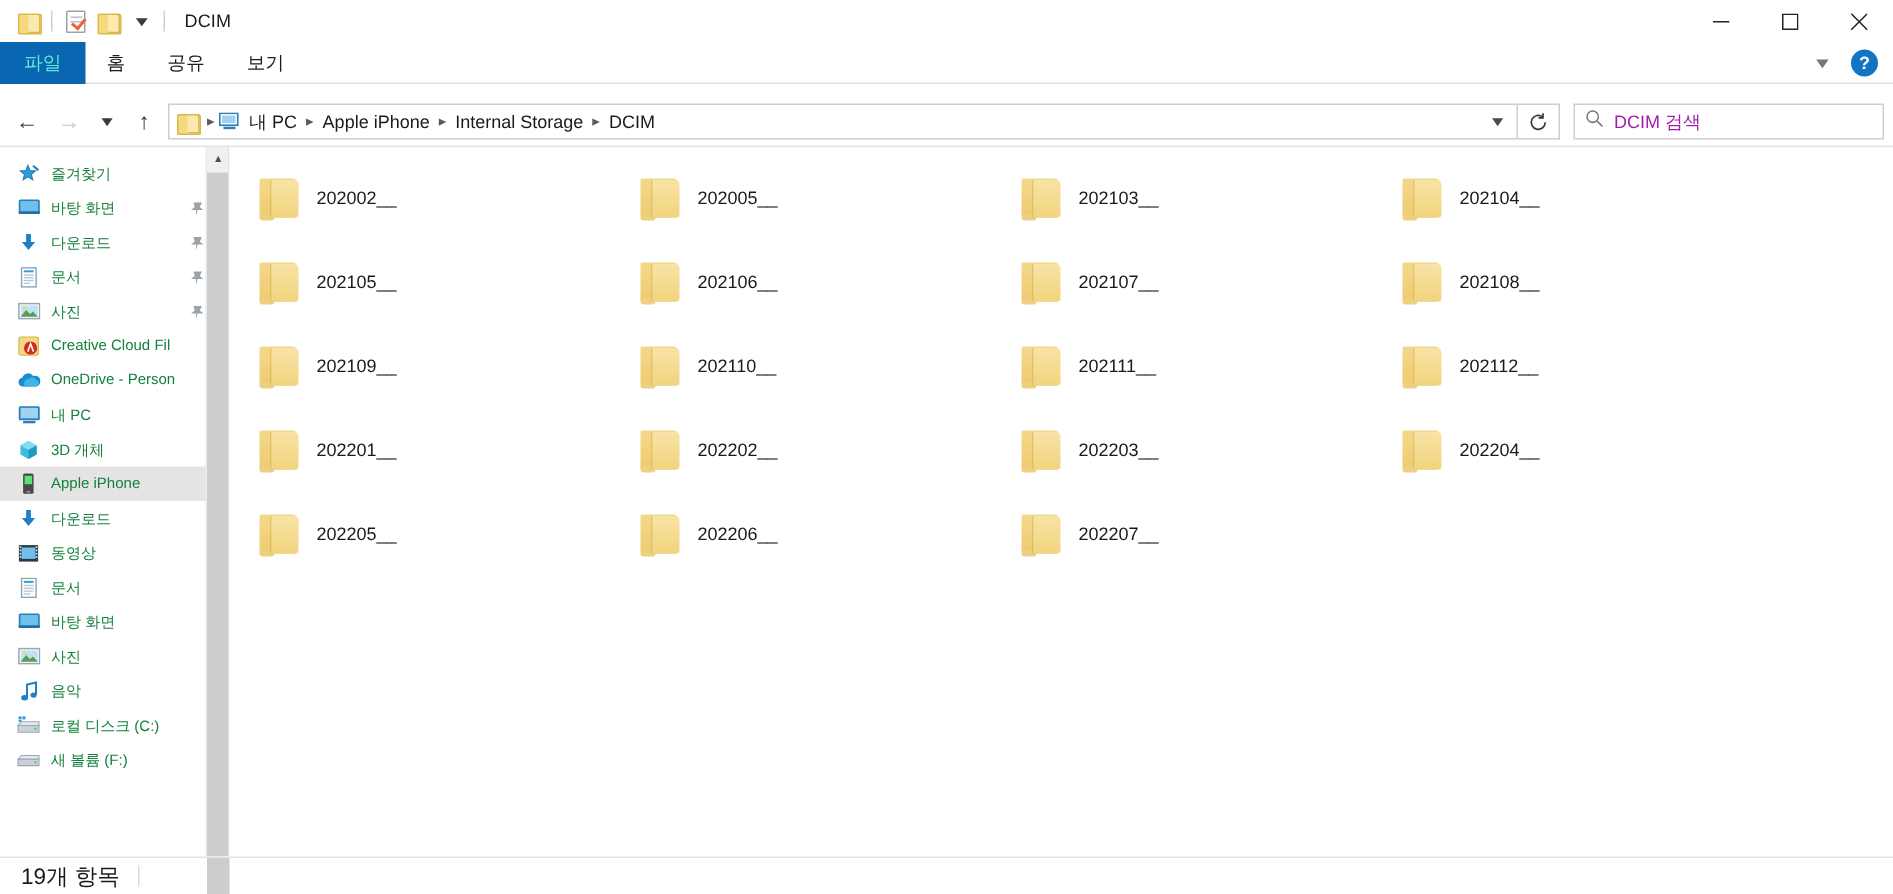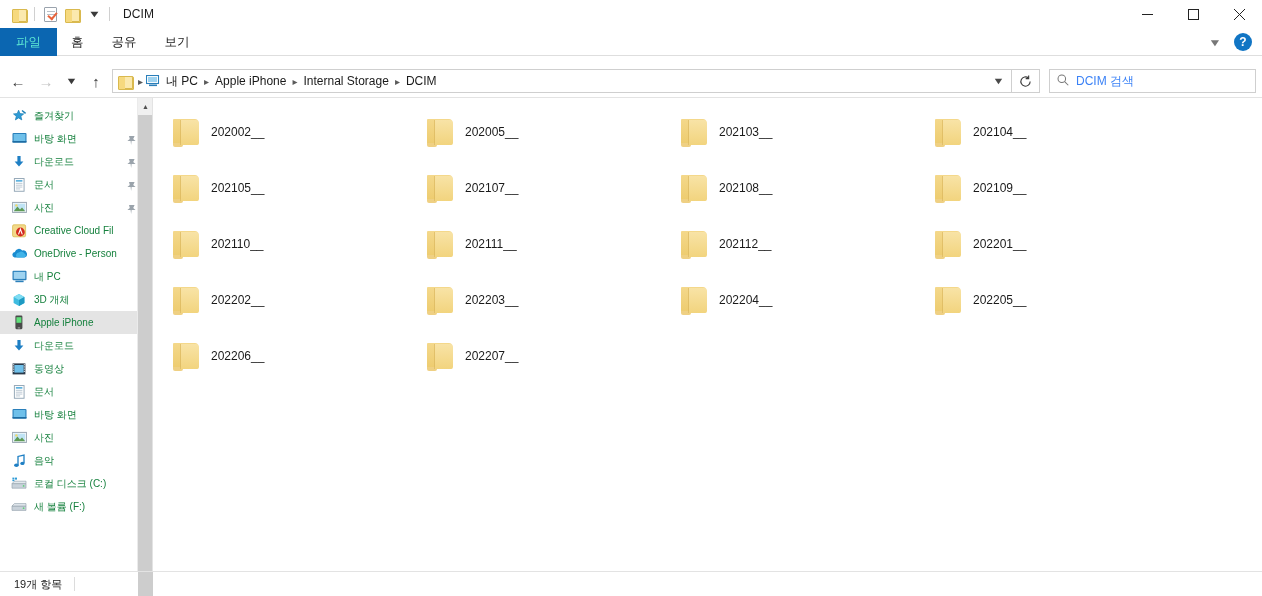--- a/index.html
+++ b/index.html
@@ -194,21 +194,21 @@
   }
   .searchbox {
     width: 207px; height: 24px;
     border: 1px solid #cfcfcf;
     background: #ffffff;
     display: flex; align-items: center;
     margin-left: 9px;
     padding-left: 7px;
     gap: 7px;
   }
-  .search-ph { font-size: 12px; color: #3b82f6; }
+  .search-ph { font-size: 12px; color: #a21caf; }
 
   
   .body-area {
     flex: 1 1 auto;
     display: flex;
     min-height: 0;
     border-top: 1px solid #e3e3e3;
   }
 
   
@@ -320,21 +320,21 @@
 
   
   .statusbar {
     height: 25px; flex: 0 0 25px;
     border-top: 1px solid #e3e3e3;
     background: #ffffff;
     display: flex; align-items: center;
     padding-left: 14px;
     position: relative;
   }
-  .status-text { font-size: 11px; color: #1a1a1a; }
+  .status-text { font-size: 15px; color: #1a1a1a; }
   .status-sep {
     width: 1px; height: 14px; background: #dcdcdc; margin-left: 12px;
   }
   .status-corner {
     position: absolute; left: 138px; top: 0;
     width: 15px; height: 25px; background: #cdcdcd;
   }
 </style>
 </head>
 <body>
@@ -751,20 +751,30 @@
           <span class="fname">202105__</span>
         </div>
         <div class="item">
           <span class="ficon">
             <span class="folder-big">
                 <i class="back"></i>
                 <i class="lip"></i>
                 <i class="front"></i>
               </span>
           </span>
+          <span class="fname">202106__</span>
+        </div>
+        <div class="item">
+          <span class="ficon">
+            <span class="folder-big">
+                <i class="back"></i>
+                <i class="lip"></i>
+                <i class="front"></i>
+              </span>
+          </span>
           <span class="fname">202107__</span>
         </div>
         <div class="item">
           <span class="ficon">
             <span class="folder-big">
                 <i class="back"></i>
                 <i class="lip"></i>
                 <i class="front"></i>
               </span>
           </span>

